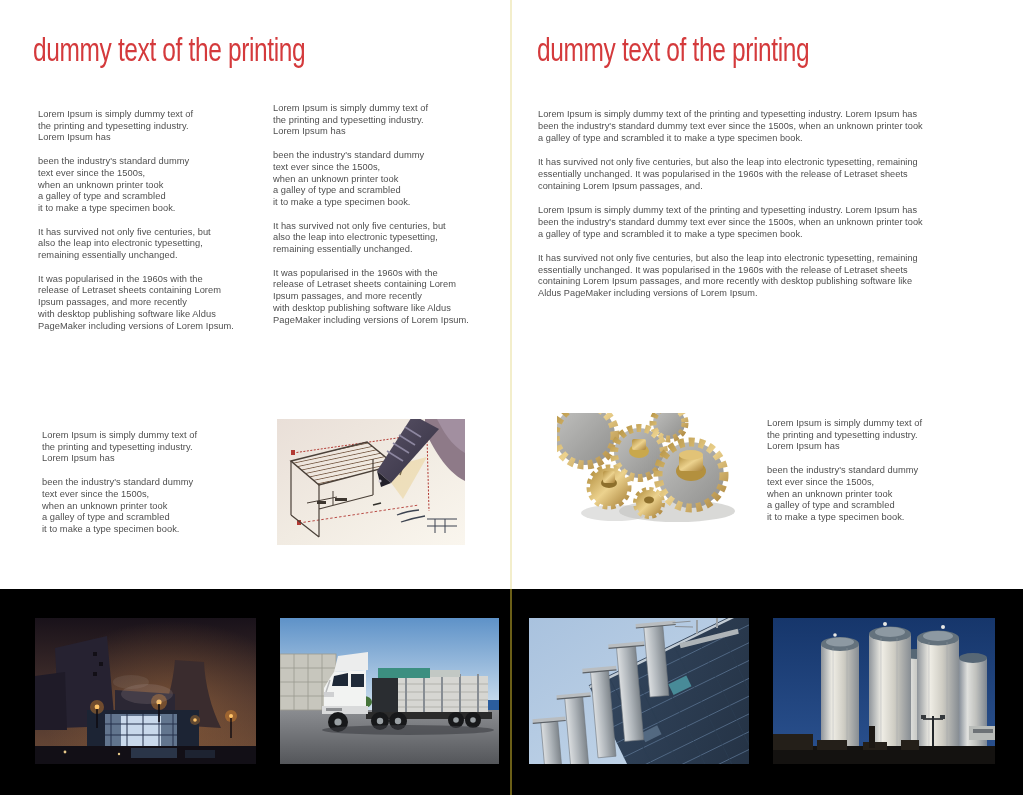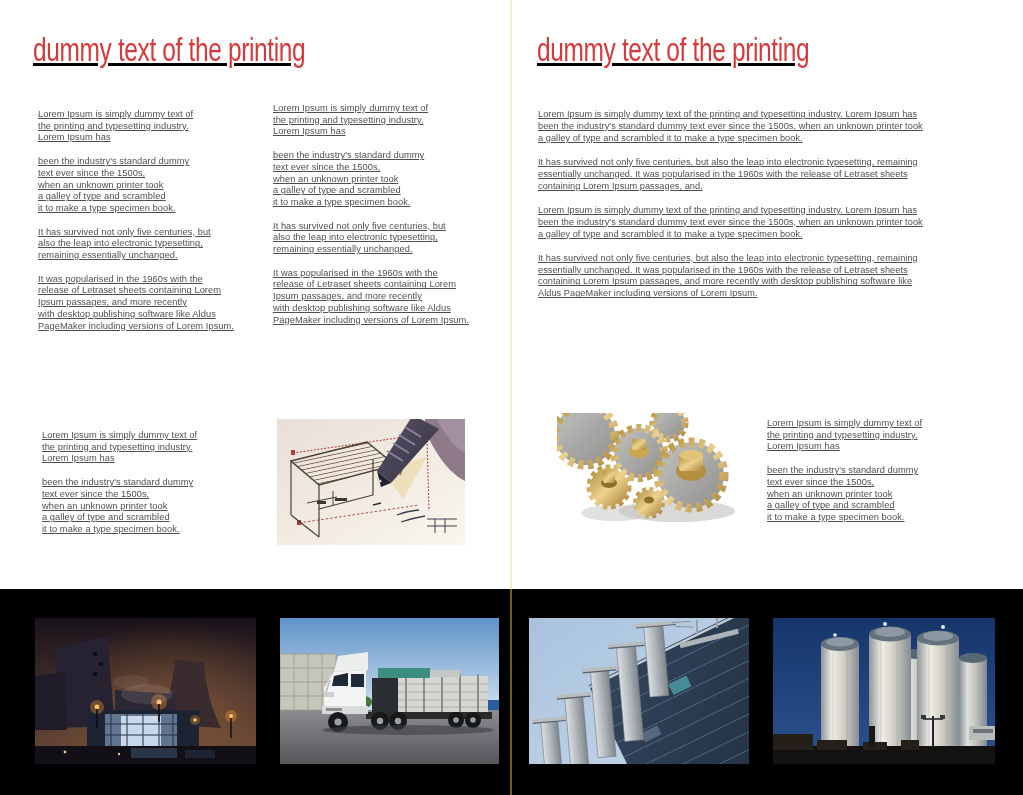--- a/index.html
+++ b/index.html
@@ -1,20 +1,20 @@
 <!DOCTYPE html>
 <html><head>
 <meta charset="utf-8">
 <style>
   html,body{margin:0;padding:0;background:#ffffff;}
   #canvas{
     position:relative;width:1023px;height:795px;background:#ffffff;overflow:hidden;
     font-family:"Liberation Sans", sans-serif;
   }
-  .abs{position:absolute;text-decoration:underline;}
+  .abs{position:absolute;}
   .page-heading{
     font-size:34px;font-weight:400;color:#d43a3c;white-space:nowrap;
     transform:scaleX(0.72);transform-origin:0 50%;letter-spacing:-0.5px;
     font-family:"Liberation Sans", sans-serif;
   }
   .body-block{color:#4f4f4f;}
   .body-block .para{
     white-space:pre-line;margin:0 0 12px 0;
     font-size:9.3px;line-height:1.26;letter-spacing:0.05px;
   }

